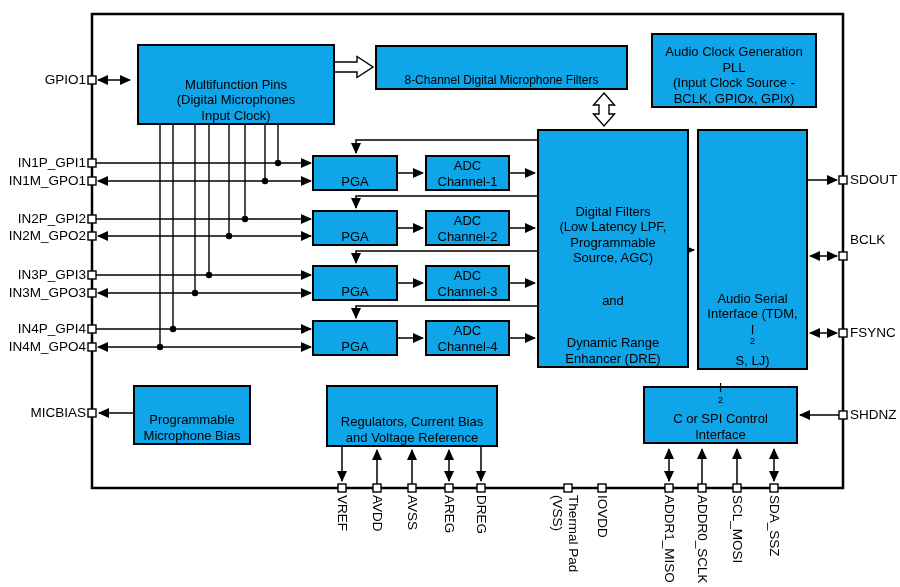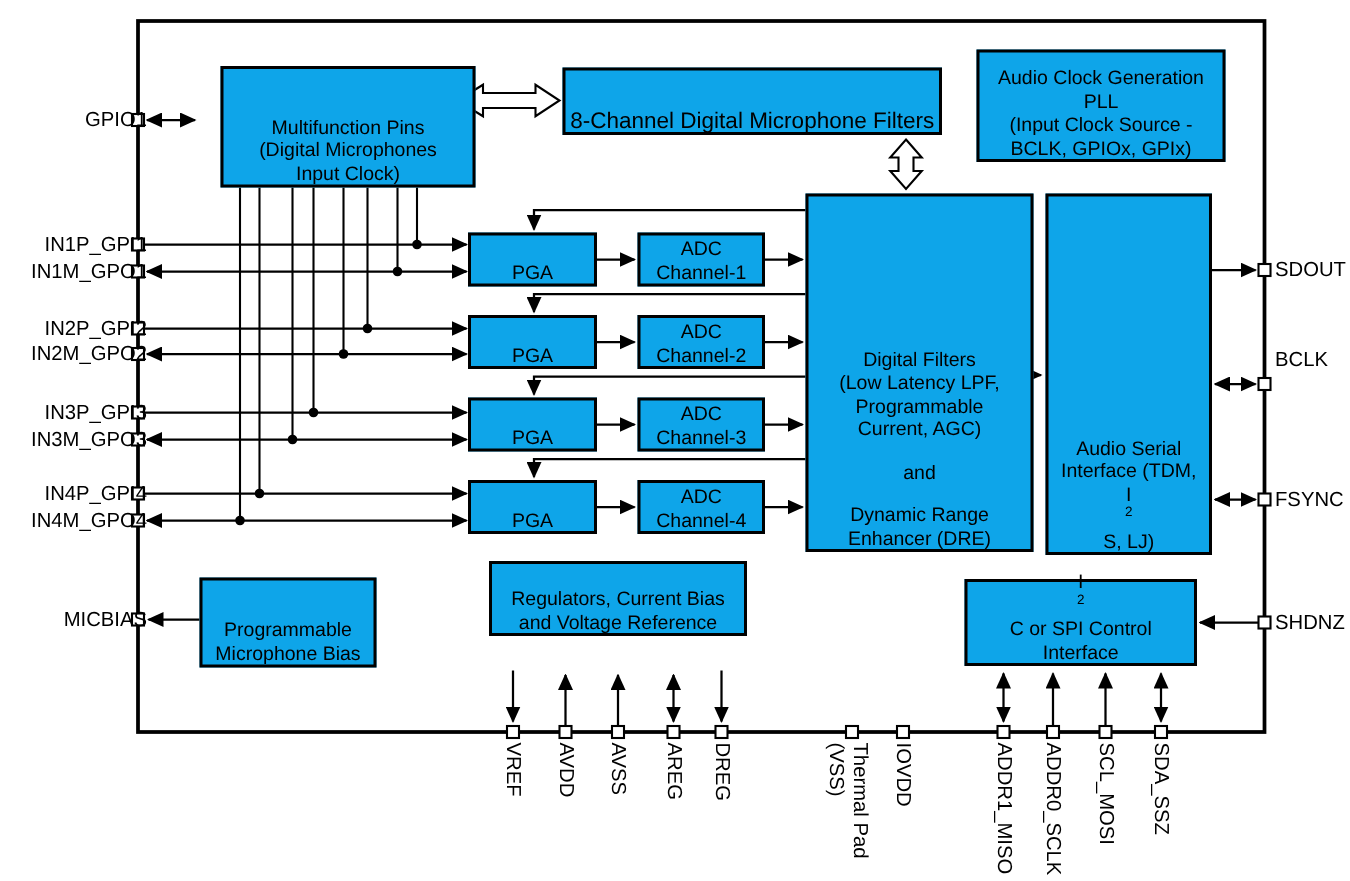--- a/index.html
+++ b/index.html
@@ -7,24 +7,24 @@
     position:relative;width:900px;height:587px;background:#fff;overflow:hidden;
     font-family:"Liberation Sans",sans-serif;color:#000;
   }
   .wires{position:absolute;left:0;top:0;width:900px;height:587px;}
   .blk{
     position:absolute;box-sizing:border-box;background:#0ea5e9;border:2px solid #000;
     display:flex;flex-direction:column;align-items:center;justify-content:flex-end;
     text-align:center;font-size:13px;line-height:15.5px;
   }
   .blk span{display:block;white-space:nowrap;}
-  .gap-line{margin:13px 0;}
+  .gap-line{margin:27px 0;}
   sup{font-size:9px;line-height:0;}
   .pinlab{position:absolute;font-size:13.5px;line-height:16px;white-space:nowrap;}
-  .pl-left{left:12px;width:86px;text-align:right;}
+  .pl-left{left:0;width:86px;text-align:right;}
   .pl-right{left:850px;}
   .pl-bottom{writing-mode:vertical-rl;top:495px;}
   .pl-bottom .vline{display:block;}
 </style>
 </head>
 <body>
 
 <div class="stage">
 
   <svg class="wires" width="900" height="587" viewBox="0 0 900 587">
@@ -131,27 +131,27 @@
       <rect x="477" y="484" width="8" height="8"></rect>
       <rect x="564" y="484" width="8" height="8"></rect>
       <rect x="598" y="484" width="8" height="8"></rect>
       <rect x="665" y="484" width="8" height="8"></rect>
       <rect x="698" y="484" width="8" height="8"></rect>
       <rect x="733" y="484" width="8" height="8"></rect>
       <rect x="770" y="484" width="8" height="8"></rect>
     </g>
   </svg>
 
-  <div class="blk" style="left:147px;top:44px;width:170px;height:81px">
+  <div class="blk" style="left:137px;top:44px;width:198px;height:81px">
     <span>Multifunction Pins</span>
     <span>(Digital Microphones</span>
     <span>Input Clock)</span>
   </div>
 
-  <div class="blk" style="left:375px;top:45px;width:253px;height:45px;font-size:15px">
+  <div class="blk" style="left:375px;top:45px;width:253px;height:45px;font-size:12px">
     <span>8-Channel Digital Microphone Filters</span>
   </div>
 
   <div class="blk" style="left:651px;top:33px;width:166px;height:75px">
     <span>Audio Clock Generation</span>
     <span>PLL</span>
     <span>(Input Clock Source -</span>
     <span>BCLK, GPIOx, GPIx)</span>
   </div>
 
@@ -182,38 +182,38 @@
   </div>
   <div class="blk" style="left:425px;top:320px;width:85px;height:36px">
     <span>ADC</span>
     <span>Channel-4</span>
   </div>
 
   <div class="blk" style="left:537px;top:129px;width:152px;height:239px">
     <span>Digital Filters</span>
     <span>(Low Latency LPF,</span>
     <span>Programmable</span>
-    <span>Current, AGC)</span>
+    <span>Source, AGC)</span>
     <span class="gap-line">and</span>
     <span>Dynamic Range</span>
     <span>Enhancer (DRE)</span>
   </div>
 
   <div class="blk" style="left:697px;top:129px;width:111px;height:241px">
     <span>Audio Serial</span>
     <span>Interface (TDM,</span>
     <span><span>I</span><sup>2</sup><span>S, LJ)</span></span>
   </div>
 
   <div class="blk" style="left:133px;top:385px;width:118px;height:60px">
     <span>Programmable</span>
     <span>Microphone Bias</span>
   </div>
 
-  <div class="blk" style="left:326px;top:374px;width:172px;height:50px">
+  <div class="blk" style="left:326px;top:385px;width:172px;height:62px">
     <span>Regulators, Current Bias</span>
     <span>and Voltage Reference</span>
   </div>
 
   <div class="blk" style="left:643px;top:386px;width:155px;height:58px">
     <span><span>I</span><sup>2</sup><span>C or SPI Control</span></span>
     <span>Interface</span>
   </div>
 
   <div class="pinlab pl-left" style="top:72px">GPIO1</div>

